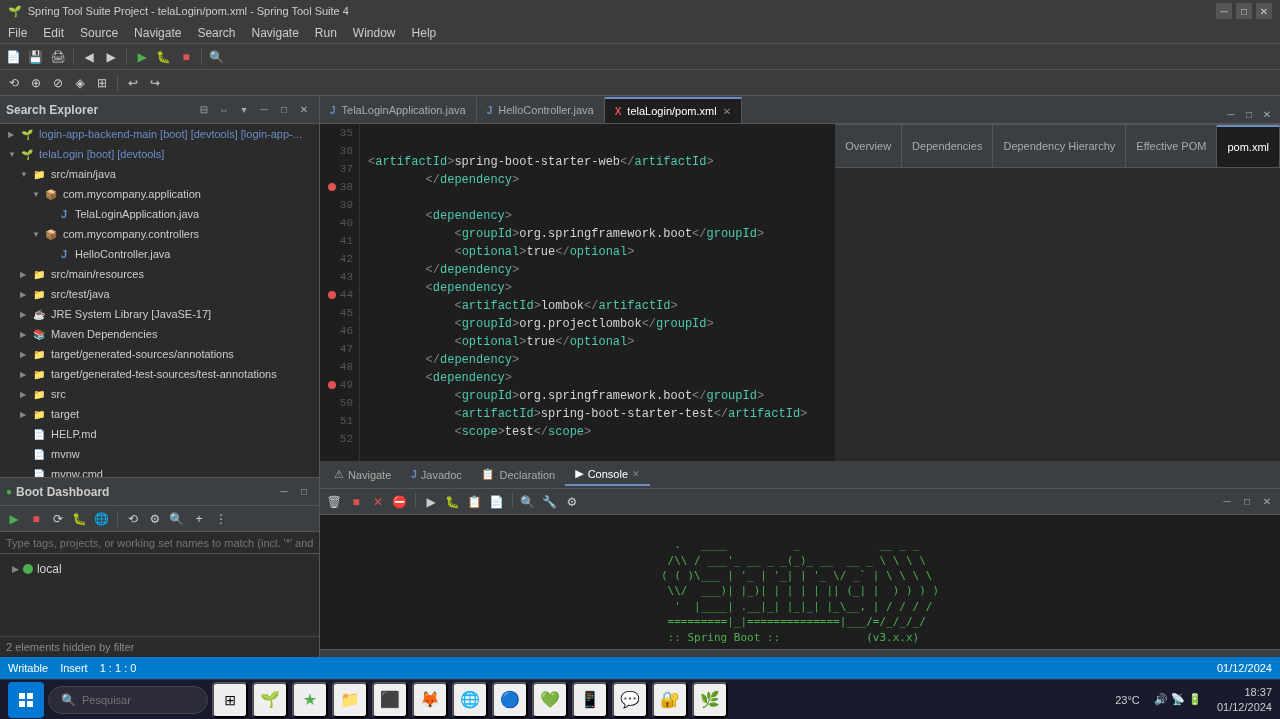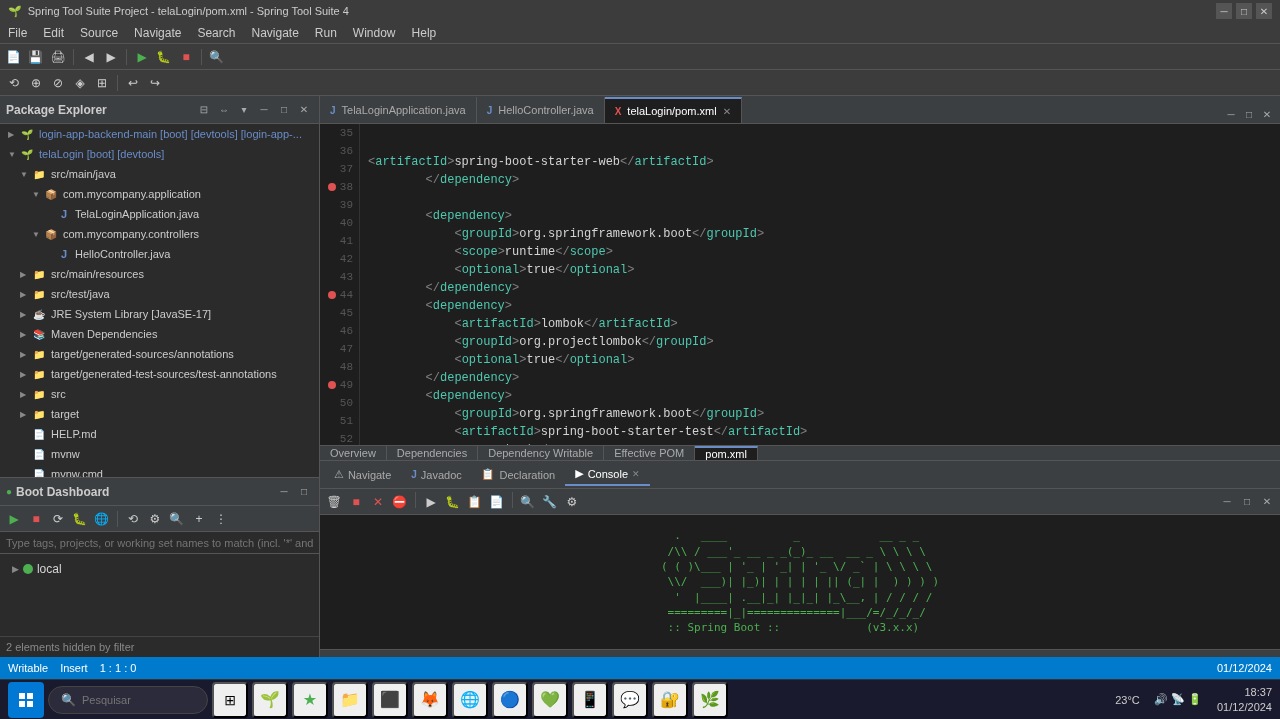--- a/index.html
+++ b/index.html
@@ -65,31 +65,31 @@
     .breakpoint-dot { width: 8px; height: 8px; border-radius: 50%; background: #e05252; flex-shrink: 0; }
     .code-content { flex: 1; overflow: auto; padding: 0 8px; margin-top: 29px; }
     .code-line { height: 18px; line-height: 18px; white-space: pre; }
 
     
     .xml-tag { color: #4ec9b0; }
     .xml-bracket { color: #808080; }
     .xml-text { color: #d4d4d4; }
 
     
-    .bottom-tabs-bar { background: #3c3f41; height: 16px; display: flex; align-items: center; border-bottom: 1px solid #555; border-top: 1px solid #555; }
+    .bottom-tabs-bar { background: #3c3f41; height: 44px; display: flex; align-items: center; border-bottom: 1px solid #555; border-top: 1px solid #555; }
     .bottom-tab { padding: 4px 10px; font-size: 11px; color: #aaaaaa; cursor: pointer; height: 100%; display: flex; align-items: center; gap: 4px; border-right: 1px solid #555; }
     .bottom-tab.active { background: #1e1e1e; color: #ffffff; border-top: 2px solid #6a8dc8; }
 
     
     .console-area { height: 160px; background: #1e1e1e; display: flex; flex-direction: column; overflow: hidden; }
     .console-toolbar { background: #3c3f41; height: 26px; display: flex; align-items: center; padding: 0 4px; gap: 2px; border-bottom: 1px solid #555; justify-content: space-between; }
     .console-toolbar-left { display: flex; gap: 2px; }
     .console-toolbar-right { display: flex; gap: 2px; }
     .console-info { font-size: 11px; color: #888; padding: 2px 8px; background: #1e1e1e; white-space: nowrap; overflow: hidden; text-overflow: ellipsis; }
-    .console-content { flex: 1; overflow: hidden; padding: 4px 8px; font-family: 'Consolas', 'Courier New', monospace; font-size: 12px; color: #d4d4d4; display: flex; align-items: center; justify-content: center; }
+    .console-content { flex: 1; overflow: hidden; padding: 4px 8px; font-family: 'Consolas', 'Courier New', monospace; font-size: 12px; color: #d4d4d4; display: flex; align-items: flex-end; justify-content: center; }
     .spring-logo { font-family: monospace; font-size: 11px; color: #4CAF50; white-space: pre; line-height: 1.4; }
 
     
     .console-bottom-tabs { background: #3c3f41; height: 28px; display: flex; align-items: center; padding: 0 4px; border-bottom: 1px solid #555; }
     .console-bottom-tab { padding: 4px 10px; font-size: 11px; color: #aaaaaa; cursor: pointer; display: flex; align-items: center; gap: 4px; }
     .console-bottom-tab.active { color: #ffffff; border-bottom: 2px solid #6a8dc8; }
     .console-tab-close { font-size: 9px; color: #888; }
     .scrollbar-h { height: 8px; background: #3c3f41; border-top: 1px solid #555; }
 
     
@@ -101,21 +101,21 @@
     .taskbar { background: #1a1a2e; height: 40px; display: flex; align-items: center; padding: 0 8px; gap: 4px; border-top: 1px solid #333; }
     .taskbar-btn { width: 36px; height: 36px; display: flex; align-items: center; justify-content: center; border-radius: 4px; cursor: pointer; font-size: 16px; }
     .taskbar-start { background: #0078d4; border-radius: 4px; width: 36px; height: 36px; display: flex; align-items: center; justify-content: center; }
     .taskbar-search { background: #2b2b3b; border: 1px solid #444; border-radius: 16px; height: 28px; display: flex; align-items: center; padding: 0 12px; gap: 6px; width: 160px; }
     .taskbar-search input { background: transparent; border: none; color: #ccc; font-size: 11px; outline: none; width: 100%; }
     .taskbar-right { margin-left: auto; display: flex; align-items: center; gap: 15px; font-size: 11px; color: #ccc; }
     .taskbar-time { text-align: right; line-height: 1.3; }
 
     .second-toolbar { background: #3c3c3c; height: 26px; display: flex; align-items: center; padding: 0 4px; gap: 2px; border-bottom: 1px solid #555; }
 
-    .editor-wrapper { display: flex; flex-direction: column; flex: 1; overflow: hidden; }
+    .editor-wrapper { display: flex; flex-direction: row; flex: 1; overflow: hidden; }
 
     
     ::-webkit-scrollbar { width: 8px; height: 8px; }
     ::-webkit-scrollbar-track { background: #2b2b2b; }
     ::-webkit-scrollbar-thumb { background: #555; border-radius: 4px; }
   </style>
 </head>
 <body>
 
 <div class="title-bar">
@@ -166,21 +166,21 @@
   <div class="toolbar-separator"></div>
   <button class="toolbar-btn">↩</button>
   <button class="toolbar-btn">↪</button>
 </div>
 
 <div class="main-area">
 
   <div class="left-panel">
 
     <div class="panel-header">
-      <span class="panel-title">Package Explorer</span>
+      <span class="panel-title">Search Explorer</span>
       <div class="panel-controls">
         <button class="panel-btn">⊟</button>
         <button class="panel-btn">⇔</button>
         <button class="panel-btn">▾</button>
         <button class="panel-btn">─</button>
         <button class="panel-btn">□</button>
         <button class="panel-btn">✕</button>
       </div>
     </div>
 
@@ -431,40 +431,39 @@
               <span>52</span>
           </div>
 
         </div>
         <div class="code-content">
           <div class="code-line"><span class="xml-bracket">&lt;</span><span class="xml-tag">artifactId</span><span class="xml-bracket">&gt;</span><span class="xml-text">spring-boot-starter-web</span><span class="xml-bracket">&lt;/</span><span class="xml-tag">artifactId</span><span class="xml-bracket">&gt;</span></div>
           <div class="code-line"><span class="xml-text">        </span><span class="xml-bracket">&lt;/</span><span class="xml-tag">dependency</span><span class="xml-bracket">&gt;</span></div>
           <div class="code-line"></div>
           <div class="code-line"><span class="xml-text">        </span><span class="xml-bracket">&lt;</span><span class="xml-tag">dependency</span><span class="xml-bracket">&gt;</span></div>
           <div class="code-line"><span class="xml-text">            </span><span class="xml-bracket">&lt;</span><span class="xml-tag">groupId</span><span class="xml-bracket">&gt;</span><span class="xml-text">org.springframework.boot</span><span class="xml-bracket">&lt;/</span><span class="xml-tag">groupId</span><span class="xml-bracket">&gt;</span></div>
-          <div class="code-line"><span class="xml-text">            </span><span class="xml-bracket">&lt;</span><span class="xml-tag">scope</span><span class="xml-bracket">&gt;</span><span class="xml-text">runtime</span><span class="xml-bracket">&lt;/</span><span class="xml-tag">scope</span><span class="xml-bracket">&gt;</span></div>
           <div class="code-line"><span class="xml-text">            </span><span class="xml-bracket">&lt;</span><span class="xml-tag">optional</span><span class="xml-bracket">&gt;</span><span class="xml-text">true</span><span class="xml-bracket">&lt;/</span><span class="xml-tag">optional</span><span class="xml-bracket">&gt;</span></div>
           <div class="code-line"><span class="xml-text">        </span><span class="xml-bracket">&lt;/</span><span class="xml-tag">dependency</span><span class="xml-bracket">&gt;</span></div>
           <div class="code-line"><span class="xml-text">        </span><span class="xml-bracket">&lt;</span><span class="xml-tag">dependency</span><span class="xml-bracket">&gt;</span></div>
           <div class="code-line"><span class="xml-text">            </span><span class="xml-bracket">&lt;</span><span class="xml-tag">artifactId</span><span class="xml-bracket">&gt;</span><span class="xml-text">lombok</span><span class="xml-bracket">&lt;/</span><span class="xml-tag">artifactId</span><span class="xml-bracket">&gt;</span></div>
           <div class="code-line"><span class="xml-text">            </span><span class="xml-bracket">&lt;</span><span class="xml-tag">groupId</span><span class="xml-bracket">&gt;</span><span class="xml-text">org.projectlombok</span><span class="xml-bracket">&lt;/</span><span class="xml-tag">groupId</span><span class="xml-bracket">&gt;</span></div>
           <div class="code-line"><span class="xml-text">            </span><span class="xml-bracket">&lt;</span><span class="xml-tag">optional</span><span class="xml-bracket">&gt;</span><span class="xml-text">true</span><span class="xml-bracket">&lt;/</span><span class="xml-tag">optional</span><span class="xml-bracket">&gt;</span></div>
           <div class="code-line"><span class="xml-text">        </span><span class="xml-bracket">&lt;/</span><span class="xml-tag">dependency</span><span class="xml-bracket">&gt;</span></div>
           <div class="code-line"><span class="xml-text">        </span><span class="xml-bracket">&lt;</span><span class="xml-tag">dependency</span><span class="xml-bracket">&gt;</span></div>
           <div class="code-line"><span class="xml-text">            </span><span class="xml-bracket">&lt;</span><span class="xml-tag">groupId</span><span class="xml-bracket">&gt;</span><span class="xml-text">org.springframework.boot</span><span class="xml-bracket">&lt;/</span><span class="xml-tag">groupId</span><span class="xml-bracket">&gt;</span></div>
           <div class="code-line"><span class="xml-text">            </span><span class="xml-bracket">&lt;</span><span class="xml-tag">artifactId</span><span class="xml-bracket">&gt;</span><span class="xml-text">spring-boot-starter-test</span><span class="xml-bracket">&lt;/</span><span class="xml-tag">artifactId</span><span class="xml-bracket">&gt;</span></div>
           <div class="code-line"><span class="xml-text">            </span><span class="xml-bracket">&lt;</span><span class="xml-tag">scope</span><span class="xml-bracket">&gt;</span><span class="xml-text">test</span><span class="xml-bracket">&lt;/</span><span class="xml-tag">scope</span><span class="xml-bracket">&gt;</span></div>
 
         </div>
       </div>
 
       <div class="bottom-tabs-bar">
         <div class="bottom-tab">Overview</div>
         <div class="bottom-tab">Dependencies</div>
-        <div class="bottom-tab">Dependency Writable</div>
+        <div class="bottom-tab">Dependency Hierarchy</div>
         <div class="bottom-tab">Effective POM</div>
         <div class="bottom-tab active">pom.xml</div>
       </div>
     </div>
 
     <div class="console-bottom-tabs">
       <div class="console-bottom-tab">
         <span>⚠</span>
         <span>Navigate</span>
       </div>

